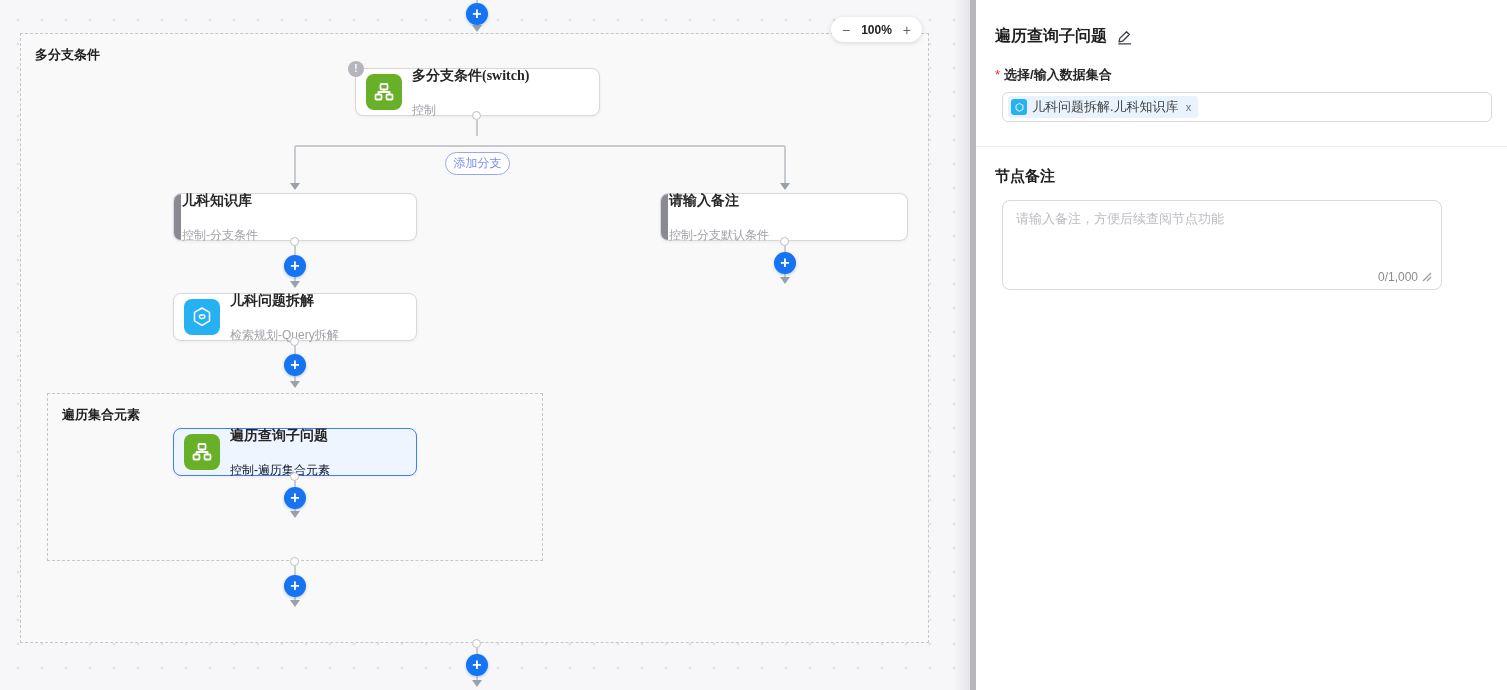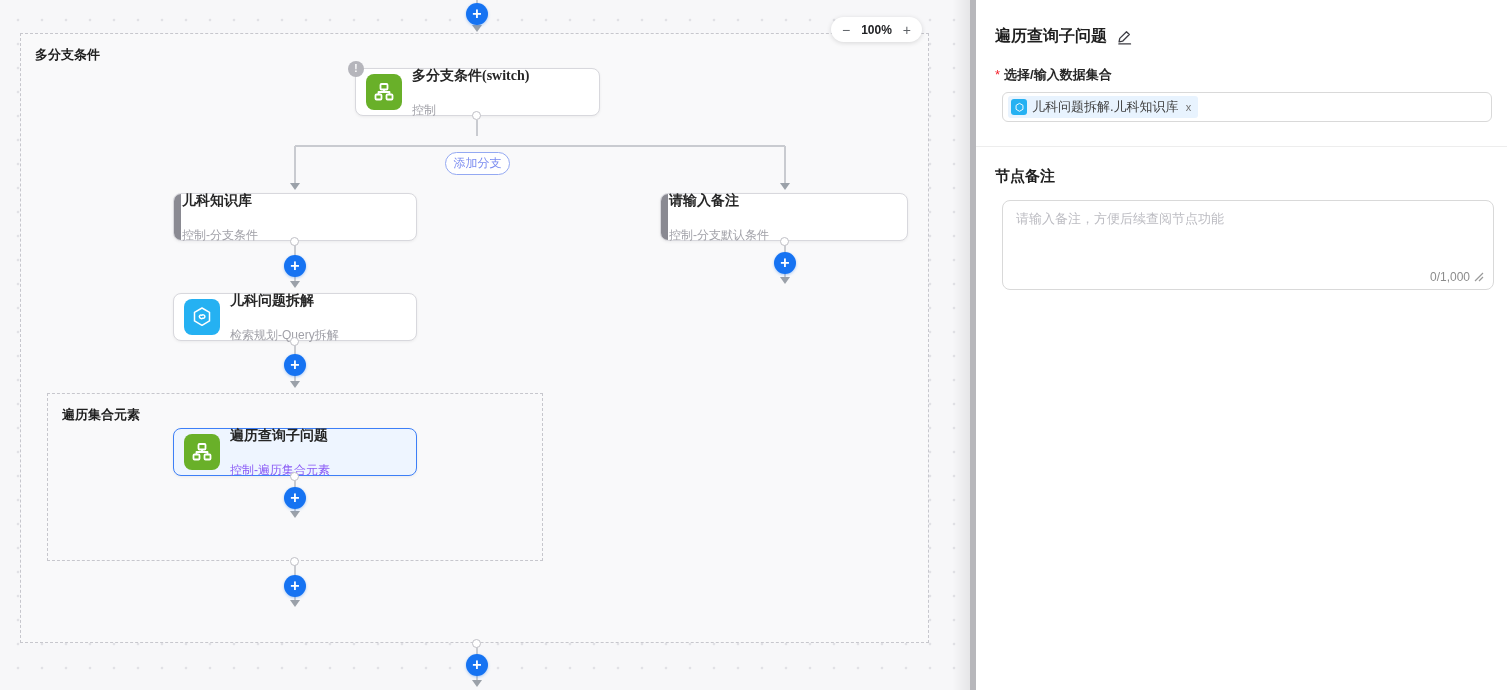--- a/index.html
+++ b/index.html
@@ -33,21 +33,21 @@
   .node { position:absolute; height:48px; background:#fff; border:1px solid #d8d8dd;
     border-radius:8px; display:flex; align-items:center; padding:0 10px;
     box-shadow:0 1px 3px rgba(0,0,0,.06); z-index:3; cursor:pointer; }
   .node.selected { border:1.5px solid #3d7ff7; background:#eef5ff; }
   .node-icon { width:36px; height:36px; border-radius:8px; flex:0 0 36px;
     display:flex; align-items:center; justify-content:center; margin-right:10px; }
   .node-icon.green { background:#69b029; }
   .node-icon.cyan  { background:#25b1f2; }
   .node-title { font-size:14px; font-weight:bold; color:#262626; line-height:18px; white-space:nowrap;font-family:Liberation Serif, serif; }
   .node-sub { font-size:12px; color:#a1a1a8; line-height:16px; margin-top:17px; white-space:nowrap; }
-  .node.selected .node-sub { color:#8b5cf6; }
+  .node.selected .node-sub { color:#0f172a; }
   .branch-bar { position:absolute; left:0; top:0; bottom:0; width:7px;
     background:#8a8a92; border-radius:7px 0 0 7px; }
   .node.branch { padding-left:8px; }
   .badge { position:absolute; left:-8px; top:-8px; width:16px; height:16px;
     border-radius:50%; background:#b5b5bb; color:#fff; font-size:10px; font-weight:bold;
     line-height:16px; text-align:center; z-index:6; }
 
   .add-branch { position:absolute; width:65px; height:23px; background:#fff;
     border:1px solid #94a9f2; border-radius:12px; color:#7b8cf0; font-size:12px;
     line-height:21px; text-align:center; z-index:5; cursor:pointer; }
@@ -73,21 +73,21 @@
     border:1px solid #d9d9d9; border-radius:6px; background:#fff;
     display:flex; align-items:center; padding:0 5px; cursor:text; }
   .dataset-tag { display:flex; align-items:center; gap:5px; background:#e8f3fe;
     border-radius:3px; padding:2px 7px 2px 3px; font-size:13px; color:#404040; }
   .tag-icon { width:16px; height:16px; border-radius:3px; background:#25b1f2;
     display:flex; align-items:center; justify-content:center; flex:0 0 16px; }
   .tag-close { font-size:11px; color:#737373; cursor:pointer; margin-left:2px; }
   .panel-divider { position:absolute; left:0; right:0; top:146px; height:1px; background:#ededed; }
   .notes-heading { position:absolute; left:19px; top:167px; font-size:15px;
     font-weight:bold; color:#1f1f1f; }
-  .notes-box { position:absolute; left:26px; top:200px; width:492px; height:90px; }
+  .notes-box { position:absolute; left:26px; top:200px; width:440px; height:90px; }
   .notes-box textarea { width:100%; height:100%; border:1px solid #d9d9d9;
     border-radius:8px; resize:none; padding:9px 13px; font-size:13px;
     font-family:"Liberation Sans","DejaVu Sans",sans-serif; color:#333; outline:none; }
   .notes-box textarea::placeholder { color:#bcbcc2; }
   .notes-meta { position:absolute; right:10px; bottom:6px; display:flex;
     align-items:center; gap:4px; font-size:12px; color:#8c8c8c; }
   .resize-glyph { display:flex; cursor:nwse-resize; }
 </style>
 </head>
 <body>

